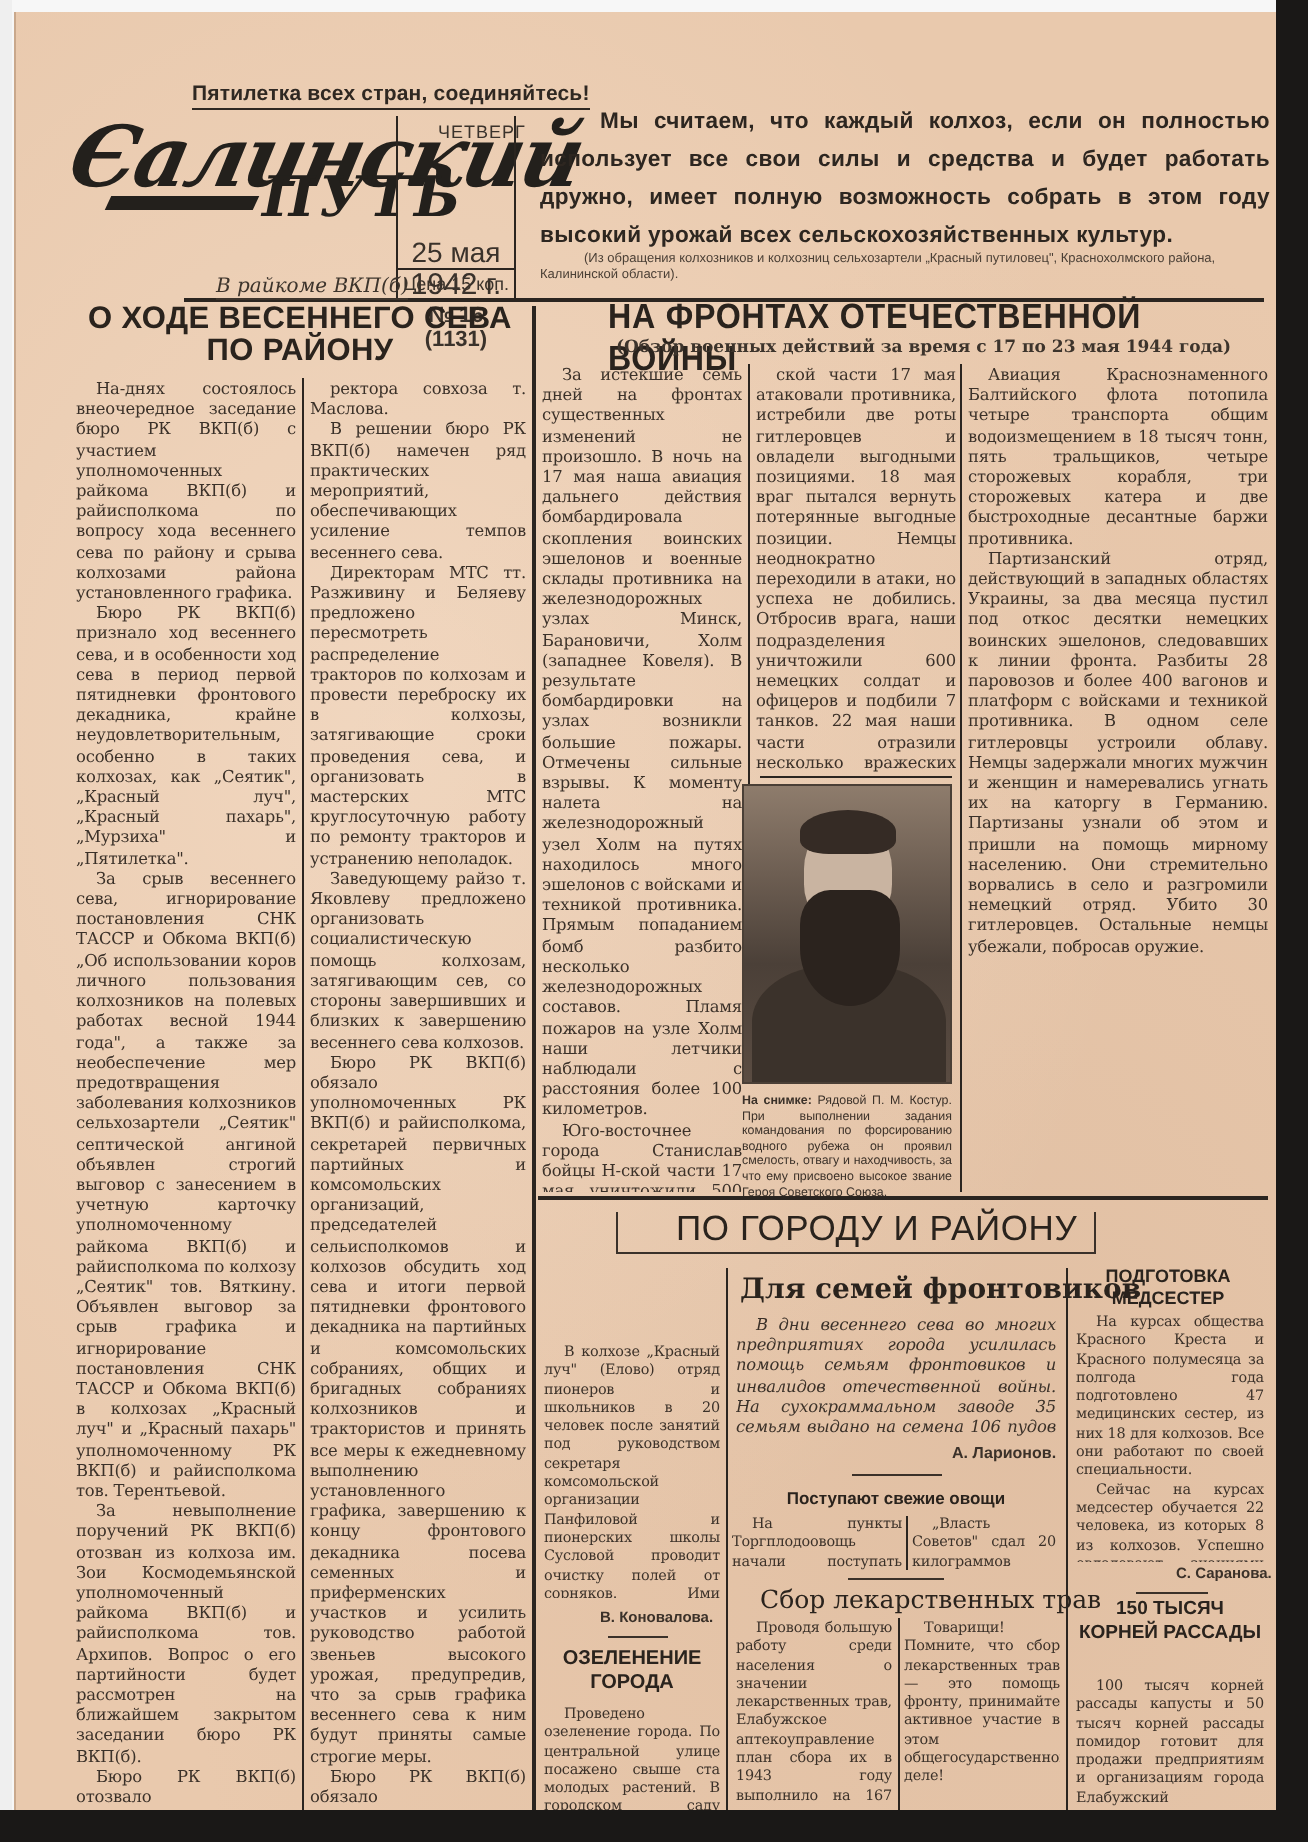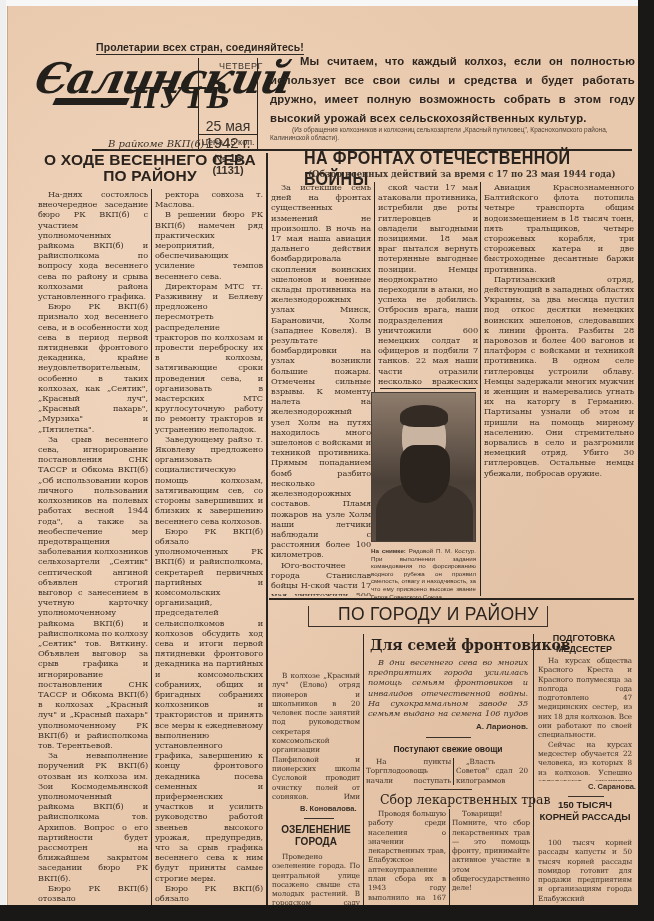--- a/index.html
+++ b/index.html
@@ -69,21 +69,21 @@
     .short-rule { position: absolute; height: 1px; background: #3b3129; }
   </style>
 </head>
 <body>
 
 <div class="scan-bg"></div>
 <div class="dark-edge-left"></div>
 
 <div class="paper">
 
-  <div class="abs slogan">Пролетарии всех стран, соединяйтесь!</div>
+  <div class="abs slogan">Пятилетка всех стран, соединяйтесь!</div>
 
   <div class="abs logo-box">
     <div class="logo-script">Єалинский</div>
     <div class="logo-bar"></div>
     <div class="logo-put">ПУТЬ</div>
   </div>
 
   <div class="abs datebox">
     <div class="dow">ЧЕТВЕРГ</div>
     <div class="day">25 мая</div>

